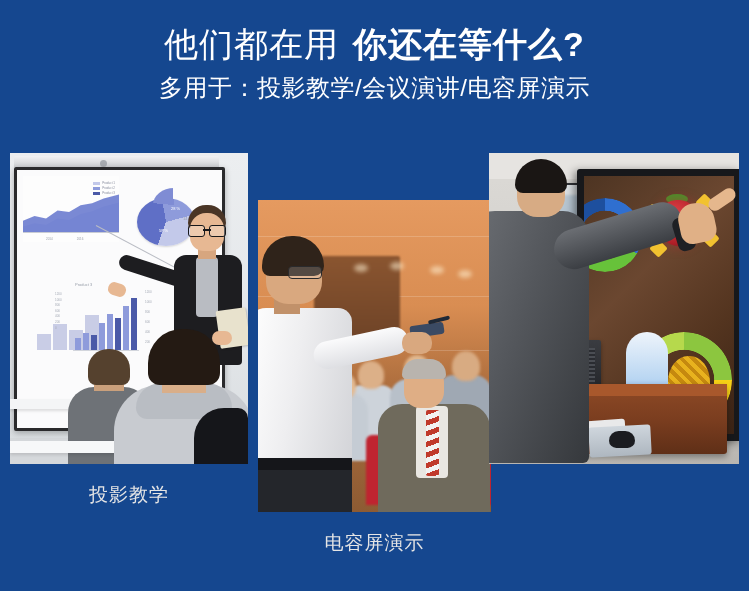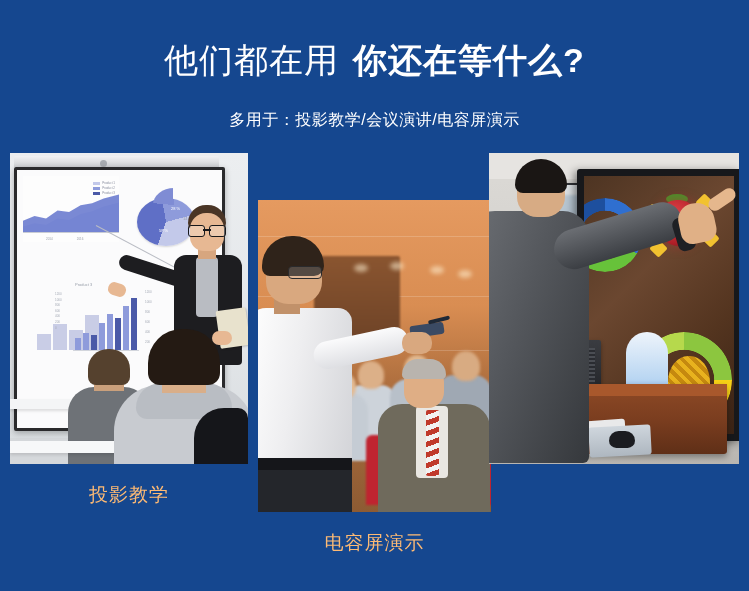--- a/index.html
+++ b/index.html
@@ -22,60 +22,60 @@
   }
 
   
   .header {
     position: absolute;
     top: 0; left: 0;
     width: 749px;
     text-align: center;
   }
   .title {
-    margin: 16px;
+    margin: 0;
     padding-top: 24px;
     font-size: 34px;
     line-height: 40px;
     color: #ffffff;
     letter-spacing: 1px;
     white-space: nowrap;
   }
   .title .t-light {
     font-weight: 400;
   }
   .title .t-bold {
     font-weight: 700;
     margin-left: 14px;
   }
   .subtitle {
     margin: 0;
     padding-top: 11px;
-    font-size: 16px;
+    font-size: 24px;
     line-height: 26px;
     font-weight: 400;
     color: #ffffff;
     letter-spacing: 0.5px;
     white-space: nowrap;
   }
 
   
   .panel {
     position: absolute;
     overflow: hidden;
     background: #dfe3e8;
   }
   .panel .scene {
     position: absolute;
     inset: 0;
   }
   .caption {
     position: absolute;
     text-align: center;
-    color: #fdba74;
+    color: #e5e5e5;
     font-size: 19px;
     line-height: 24px;
     font-weight: 400;
     letter-spacing: 1px;
     white-space: nowrap;
   }
 
   
   #panel-classroom { left: 10px;  top: 153px; width: 238px; height: 311px; }
   #cap-classroom   { left: 10px;  top: 483px; width: 238px; }

